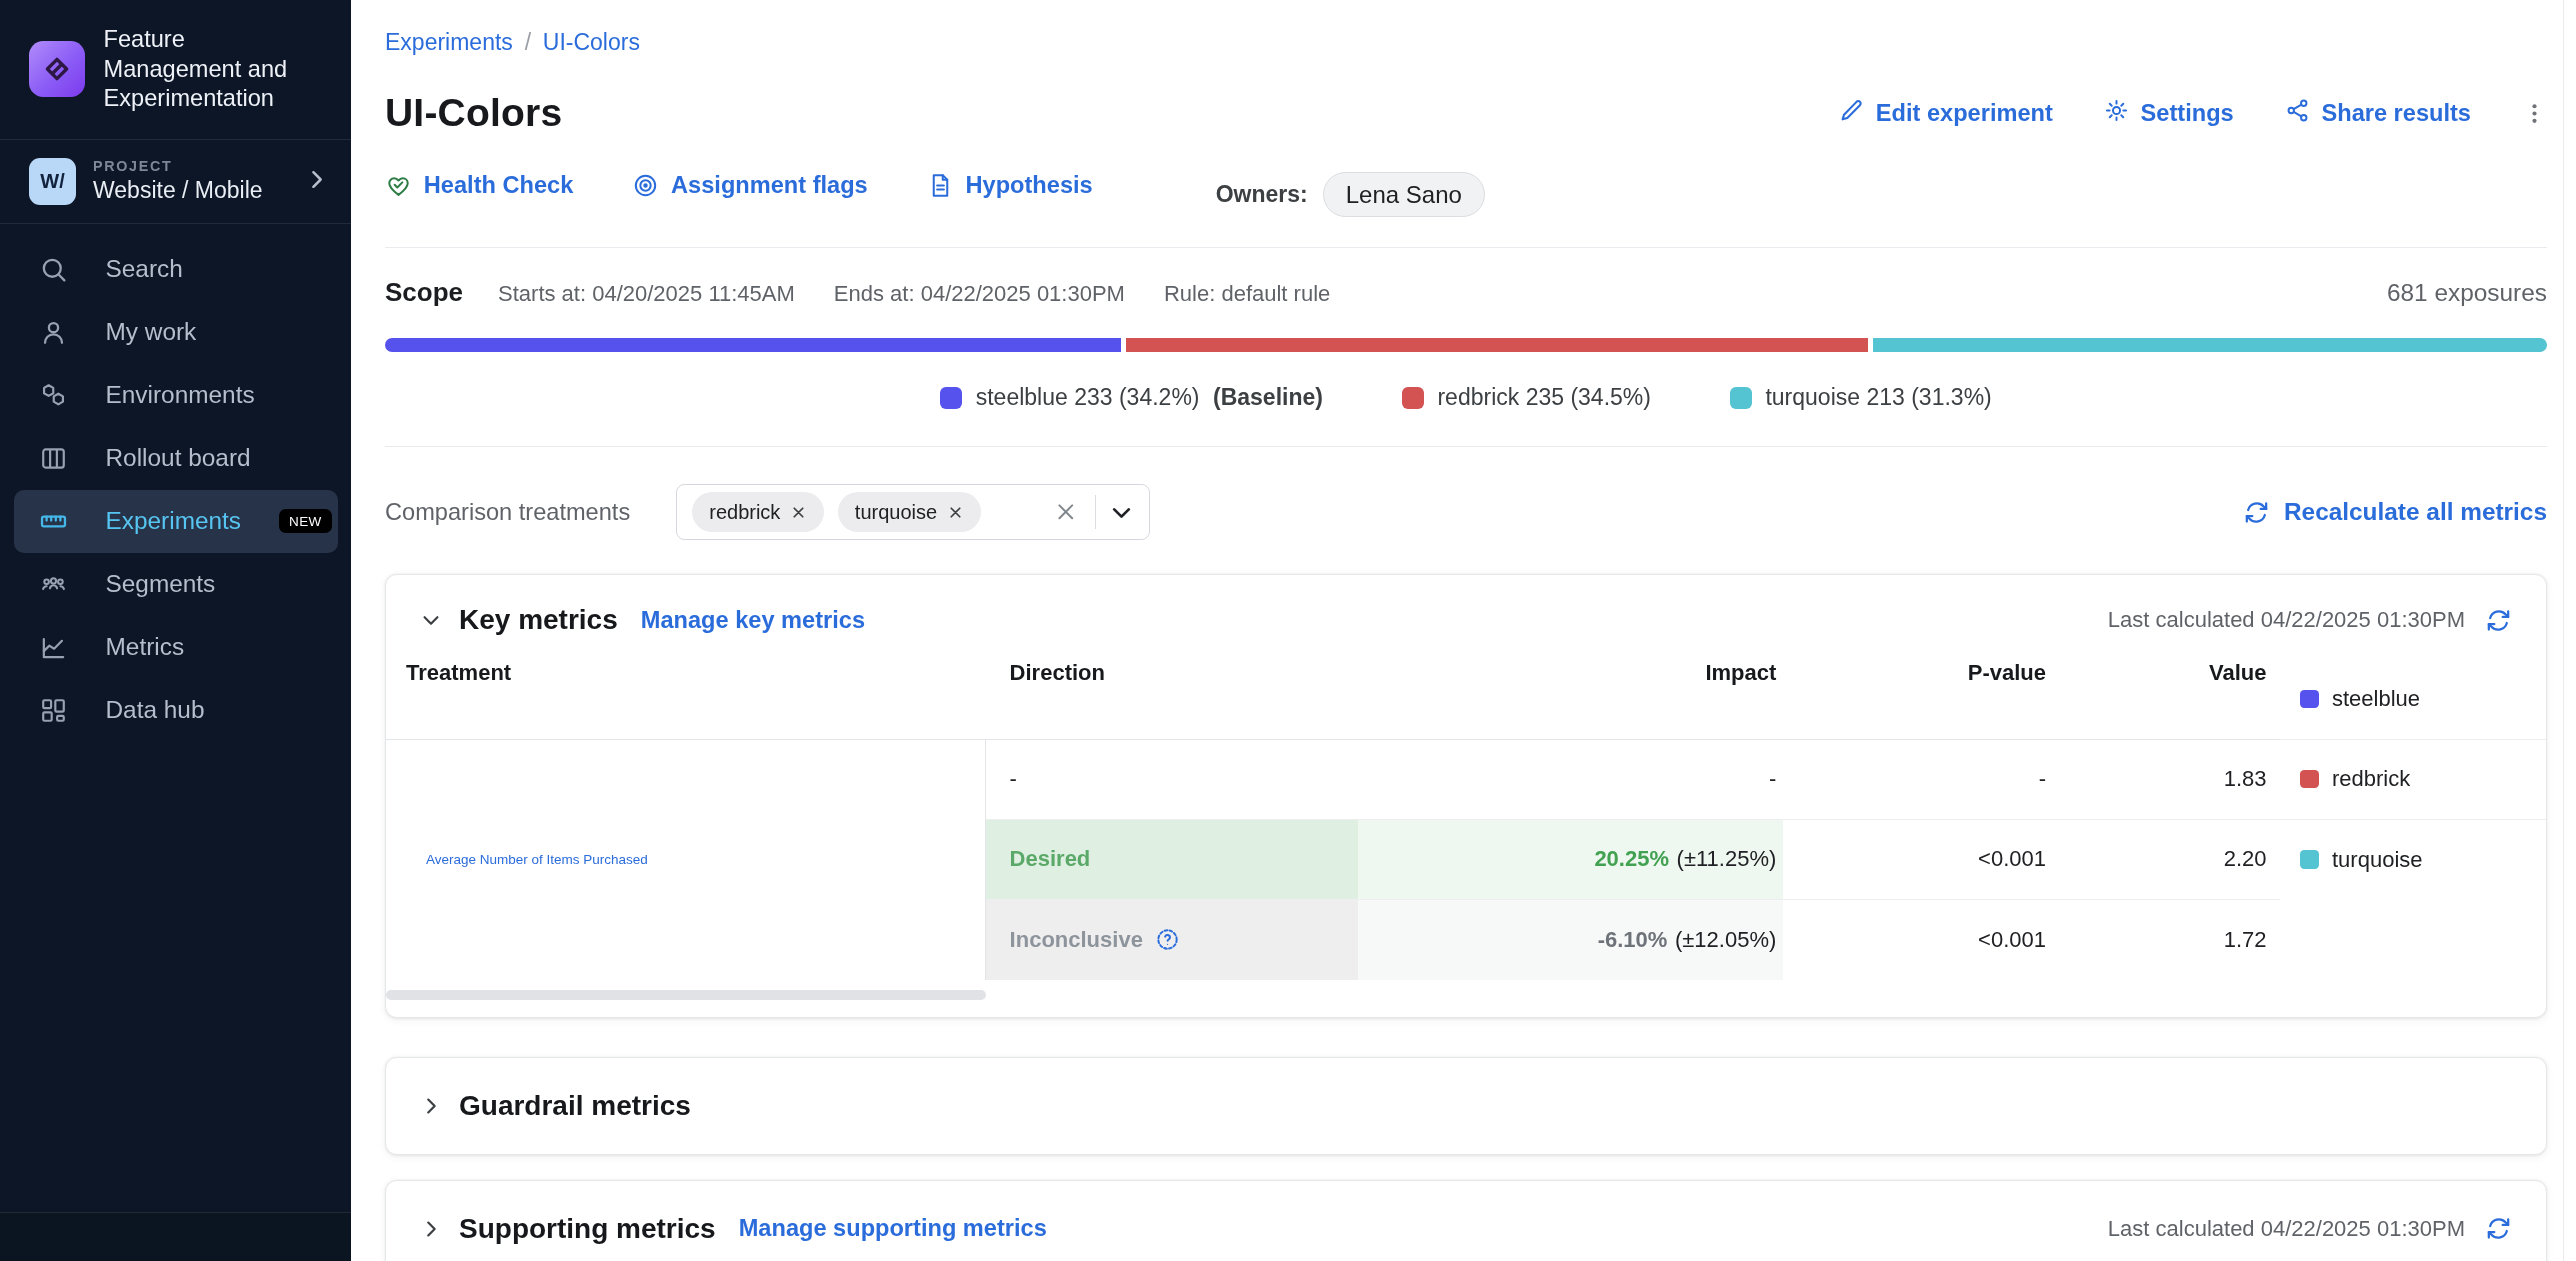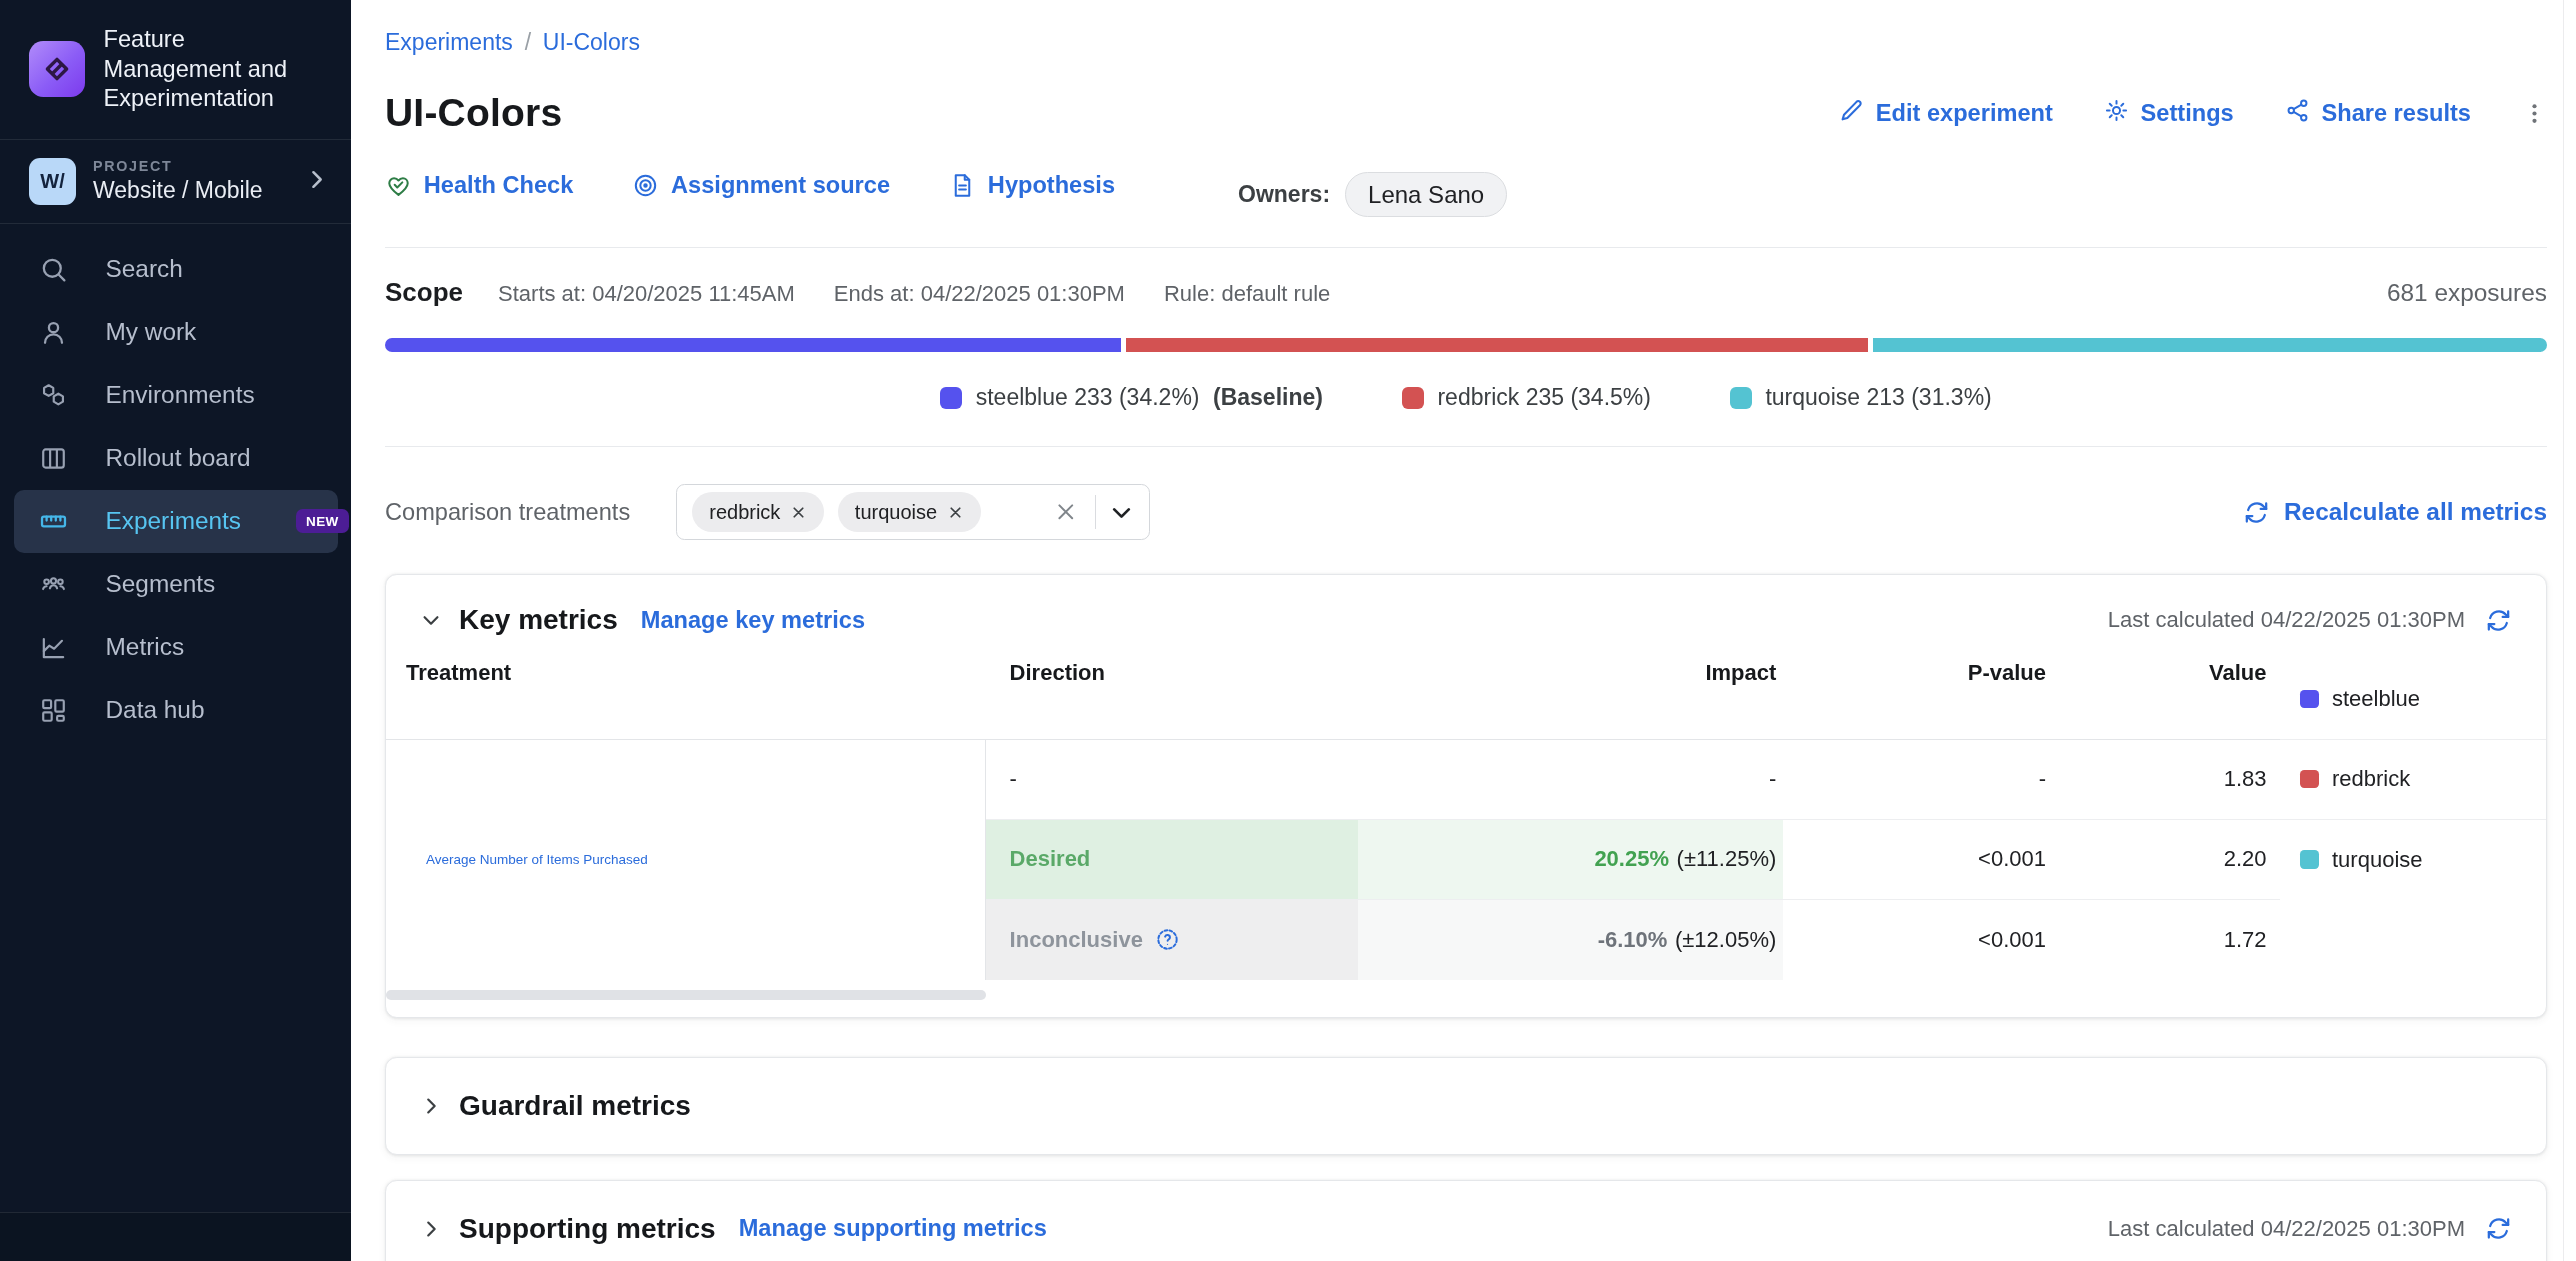--- a/index.html
+++ b/index.html
@@ -20,22 +20,22 @@
     font-weight:700; font-size:20px; display:grid; place-items:center; flex-shrink:0; }
   .project-label { font-size:14.3px; letter-spacing:1.7px; color:#7e8798; font-weight:700; }
   .project-name { font-size:23px; color:#e9edf4; margin-top:3.4px; }
   .project-caret { margin-left:auto; color:#b7bfcc; }
   .nav { padding:13.5px 0; }
   .nav-item { display:flex; align-items:center; gap:38px; height:63px; margin:0 13.5px;
     padding:0 15px 0 25px; border-radius:10px; font-size:24.4px; color:#b6becd; cursor:pointer; }
   .nav-item .nico { color:#98a1b2; display:flex; }
   .nav-item.active { background:#273349; color:#57c5f1; }
   .nav-item.active .nico { color:#45b7e9; }
-  .badge-new { background:#4c1d95; color:#fff; font-size:13.5px; font-weight:700;
-    padding:4.2px 10px; border-radius:6.7px; letter-spacing:0.4px; margin-left:17px; }
+  .badge-new { background:#000000; color:#fff; font-size:13.5px; font-weight:400;
+    padding:4.2px 10px; border-radius:6.7px; letter-spacing:0.4px; margin-left:0; }
   .sb-footer { margin-top:auto; height:49px; border-top:0.8px solid rgba(255,255,255,.09); background:#0b1421; }
 
   
   .main { flex:1; padding:29px 29px 0 34px; position:relative; }
   .v-gutter { position:absolute; right:11.8px; top:0; bottom:0; width:0.8px; background:#ececee; }
 
   .breadcrumb { font-size:23px; color:#9aa0a6; display:flex; gap:11.8px; align-items:center; }
   .breadcrumb a { color:#2b6cdb; text-decoration:none; cursor:pointer; }
 
   .title-row { display:flex; align-items:center; margin-top:35px; }
@@ -302,21 +302,21 @@
         <span>Health Check</span>
       </div>
       <div class="meta-link">
         <span style="display:flex;">
           <svg width="27" height="27" viewBox="0 0 24 24" fill="none" stroke="currentColor" stroke-width="1.8">
               <circle cx="12" cy="12" r="8.6"></circle>
               <circle cx="12" cy="12" r="4.6"></circle>
               <circle cx="12" cy="12" r="1.1" fill="currentColor"></circle>
             </svg>
         </span>
-        <span>Assignment source</span>
+        <span>Assignment flags</span>
       </div>
       <div class="meta-link">
         <span style="display:flex;">
           <svg width="27" height="27" viewBox="0 0 24 24" fill="none" stroke="currentColor" stroke-width="1.8" stroke-linecap="round" stroke-linejoin="round">
               <path d="M6 2.8h8l4 4v14.4H6Z"></path>
               <path d="M14 2.8v4h4"></path>
               <path d="M9 12h6M9 15.6h6"></path>
             </svg>
         </span>
         <span>Hypothesis</span>

